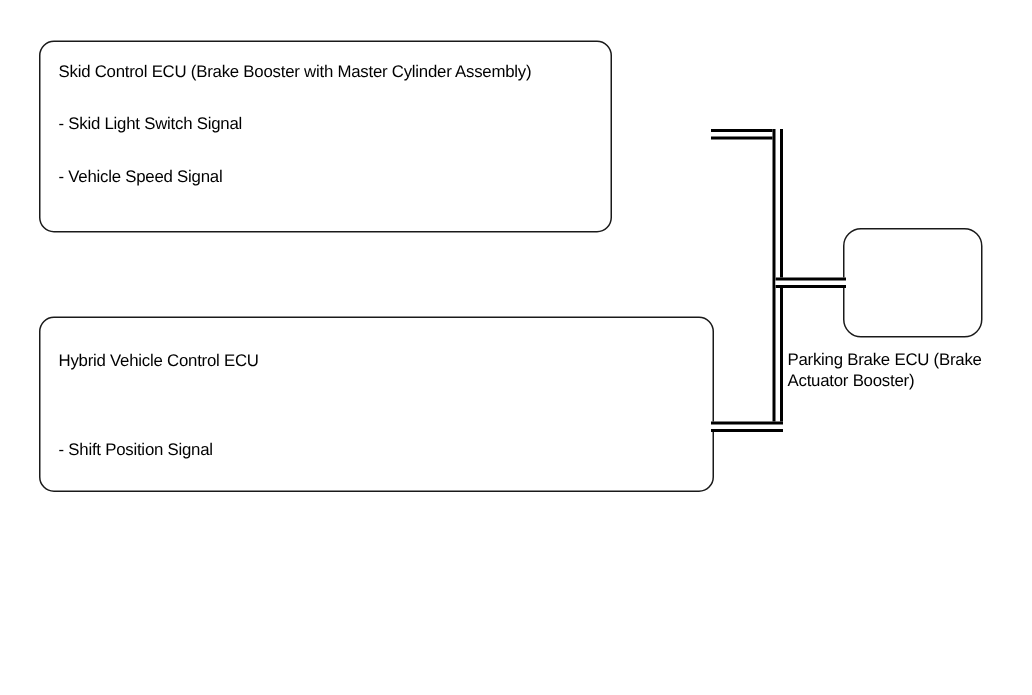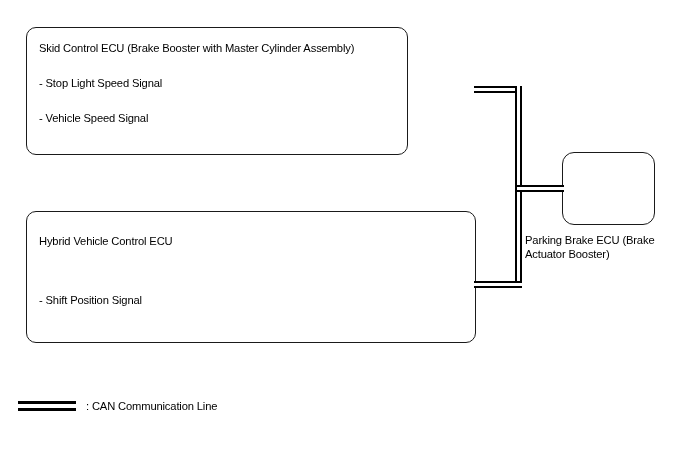--- a/index.html
+++ b/index.html
@@ -30,21 +30,21 @@
   #box-skid {
     left: 26px;
     top: 27px;
     width: 382px;
     height: 128px;
   }
   #box-hybrid {
     left: 26px;
     top: 211px;
     width: 450px;
-    height: 132px;
+    height: 117px;
   }
   #box-parking {
     left: 562px;
     top: 152px;
     width: 93px;
     height: 73px;
     border-radius: 12px;
   }
 
   .box-text {
@@ -123,39 +123,35 @@
     color: #000000;
   }
 </style>
 </head>
 <body>
 
 <div id="canvas">
 
   <div class="ecu-box" id="box-skid">
     <div class="box-text" id="skid-title">Skid Control ECU (Brake Booster with Master Cylinder Assembly)</div>
-    <div class="box-text" id="skid-sig-1">- Stop Light Speed Signal</div>
+    <div class="box-text" id="skid-sig-1">- Skid Light Switch Signal</div>
     <div class="box-text" id="skid-sig-2">- Vehicle Speed Signal</div>
   </div>
 
   <div class="ecu-box" id="box-hybrid">
     <div class="box-text" id="hybrid-title">Hybrid Vehicle Control ECU</div>
     <div class="box-text" id="hybrid-sig-1">- Shift Position Signal</div>
   </div>
 
   <div class="ecu-box" id="box-parking"></div>
 
   <div id="parking-label">
     <div>Parking Brake ECU (Brake</div>
     <div>Actuator Booster)</div>
   </div>
 
   <div class="can-h" id="can-stub-top"></div>
   <div class="can-v" id="can-trunk"></div>
   <div class="can-h" id="can-stub-bot"></div>
   <div class="can-h" id="can-stub-right"></div>
 
-  <div id="legend">
-    <div id="legend-symbol"></div>
-    <div id="legend-text">: CAN Communication Line</div>
-  </div>
 
 </div>
 
 </body></html>

